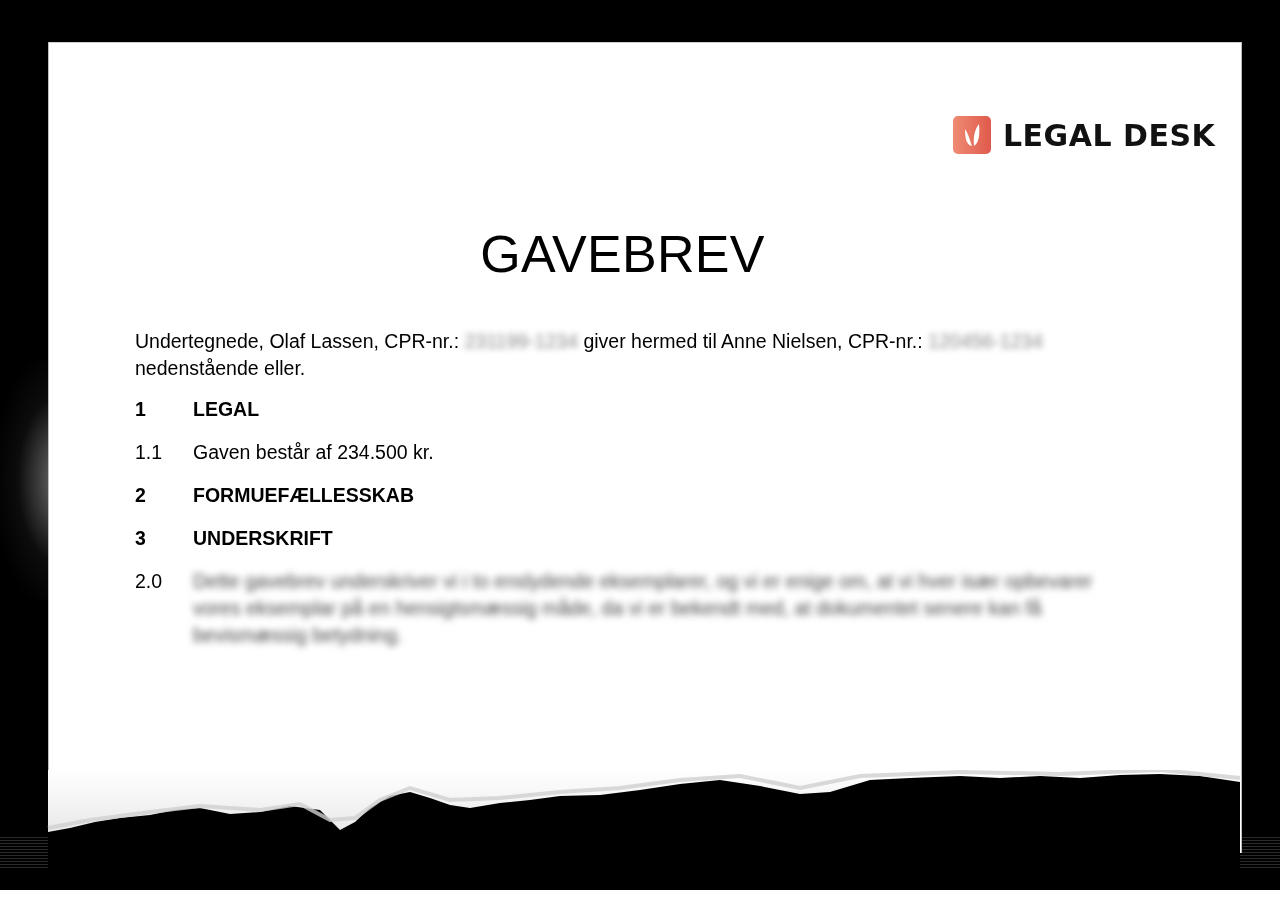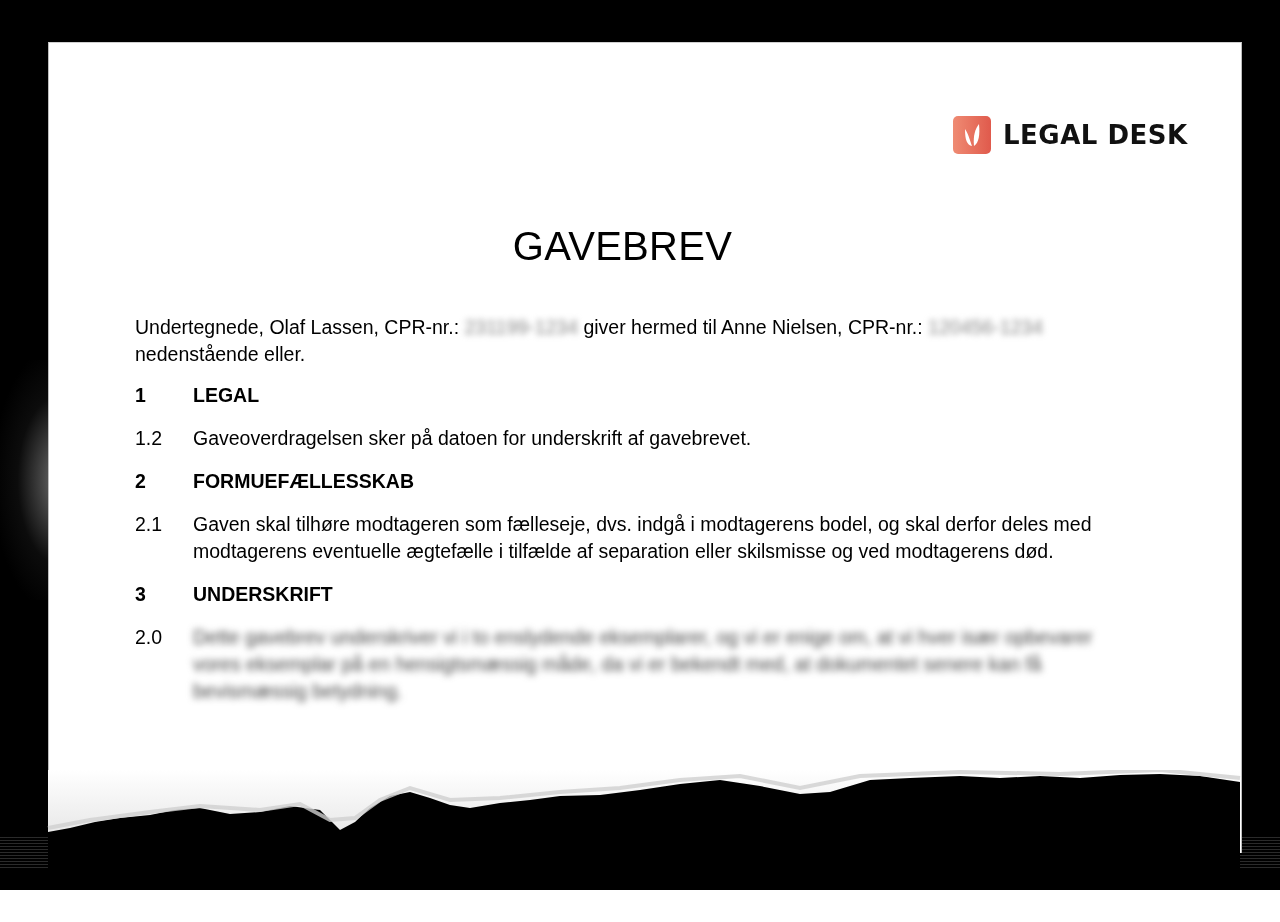--- a/index.html
+++ b/index.html
@@ -36,28 +36,28 @@
     display: flex; align-items: center; gap: 12px;
   }
   .logo-mark {
     width: 38px; height: 38px; border-radius: 5px;
     background: linear-gradient(90deg, #ef8b73 0%, #e05a4c 100%);
     position: relative;
   }
   .logo-mark svg { position: absolute; left: 0; top: 0; }
   .logo-text {
     font-family: "DejaVu Sans", sans-serif;
-    font-size: 26px; font-weight: 600; letter-spacing: 0.5px; color: #111;
+    font-size: 30px; font-weight: 600; letter-spacing: 0.5px; color: #111;
   }
   .title {
     position: absolute; left: 0; top: 224px; width: 1245px; text-align: center;
-    font-size: 40px; color: #000; letter-spacing: 0.3px;
+    font-size: 52px; color: #000; letter-spacing: 0.3px;
   }
   .doc { position: absolute; left: 135px; top: 310px; width: 990px; color: #000; font-size: 19.5px; line-height: 27px; }
-  .intro { margin: 4px 0 14px 0; }
+  .intro { margin: 18px 0 14px 0; }
   .blur {
     display: inline-block; filter: blur(3px); color: #888;
   }
   .row { display: flex; margin-bottom: 16px; }
   .num { width: 58px; flex: none; }
   .txt { flex: 1; }
   .heading { font-weight: bold; }
   .blur-block { filter: blur(3.5px); color: #444; }
 </style>
 </head>
@@ -97,31 +97,27 @@
   <p class="intro">
     <span>Undertegnede, Olaf Lassen, CPR-nr.: </span><span class="blur">231199-1234</span><span> giver hermed til Anne Nielsen, CPR-nr.: </span><span class="blur">120456-1234</span><br>
     <span>nedenstående eller.</span>
   </p>
 
   <div class="row heading">
     <span class="num">1</span>
     <span class="txt">LEGAL</span>
   </div>
   <div class="row">
-    <span class="num">1.2</span>
-    <span class="txt">Gaveoverdragelsen sker på datoen for underskrift af gavebrevet.</span>
+    <span class="num">1.1</span>
+    <span class="txt">Gaven består af 234.500 kr.</span>
   </div>
 
   <div class="row heading">
     <span class="num">2</span>
     <span class="txt">FORMUEFÆLLESSKAB</span>
-  </div>
-  <div class="row">
-    <span class="num">2.1</span>
-    <span class="txt">Gaven skal tilhøre modtageren som fælleseje, dvs. indgå i modtagerens bodel, og skal derfor deles med modtagerens eventuelle ægtefælle i tilfælde af separation eller skilsmisse og ved modtagerens død.</span>
   </div>
 
   <div class="row heading">
     <span class="num">3</span>
     <span class="txt">UNDERSKRIFT</span>
   </div>
   <div class="row">
     <span class="num">2.0</span>
     <span class="txt blur-block">Dette gavebrev underskriver vi i to enslydende eksemplarer, og vi er enige om, at vi hver især opbevarer vores eksemplar på en hensigtsmæssig måde, da vi er bekendt med, at dokumentet senere kan få bevismæssig betydning.</span>
   </div>

